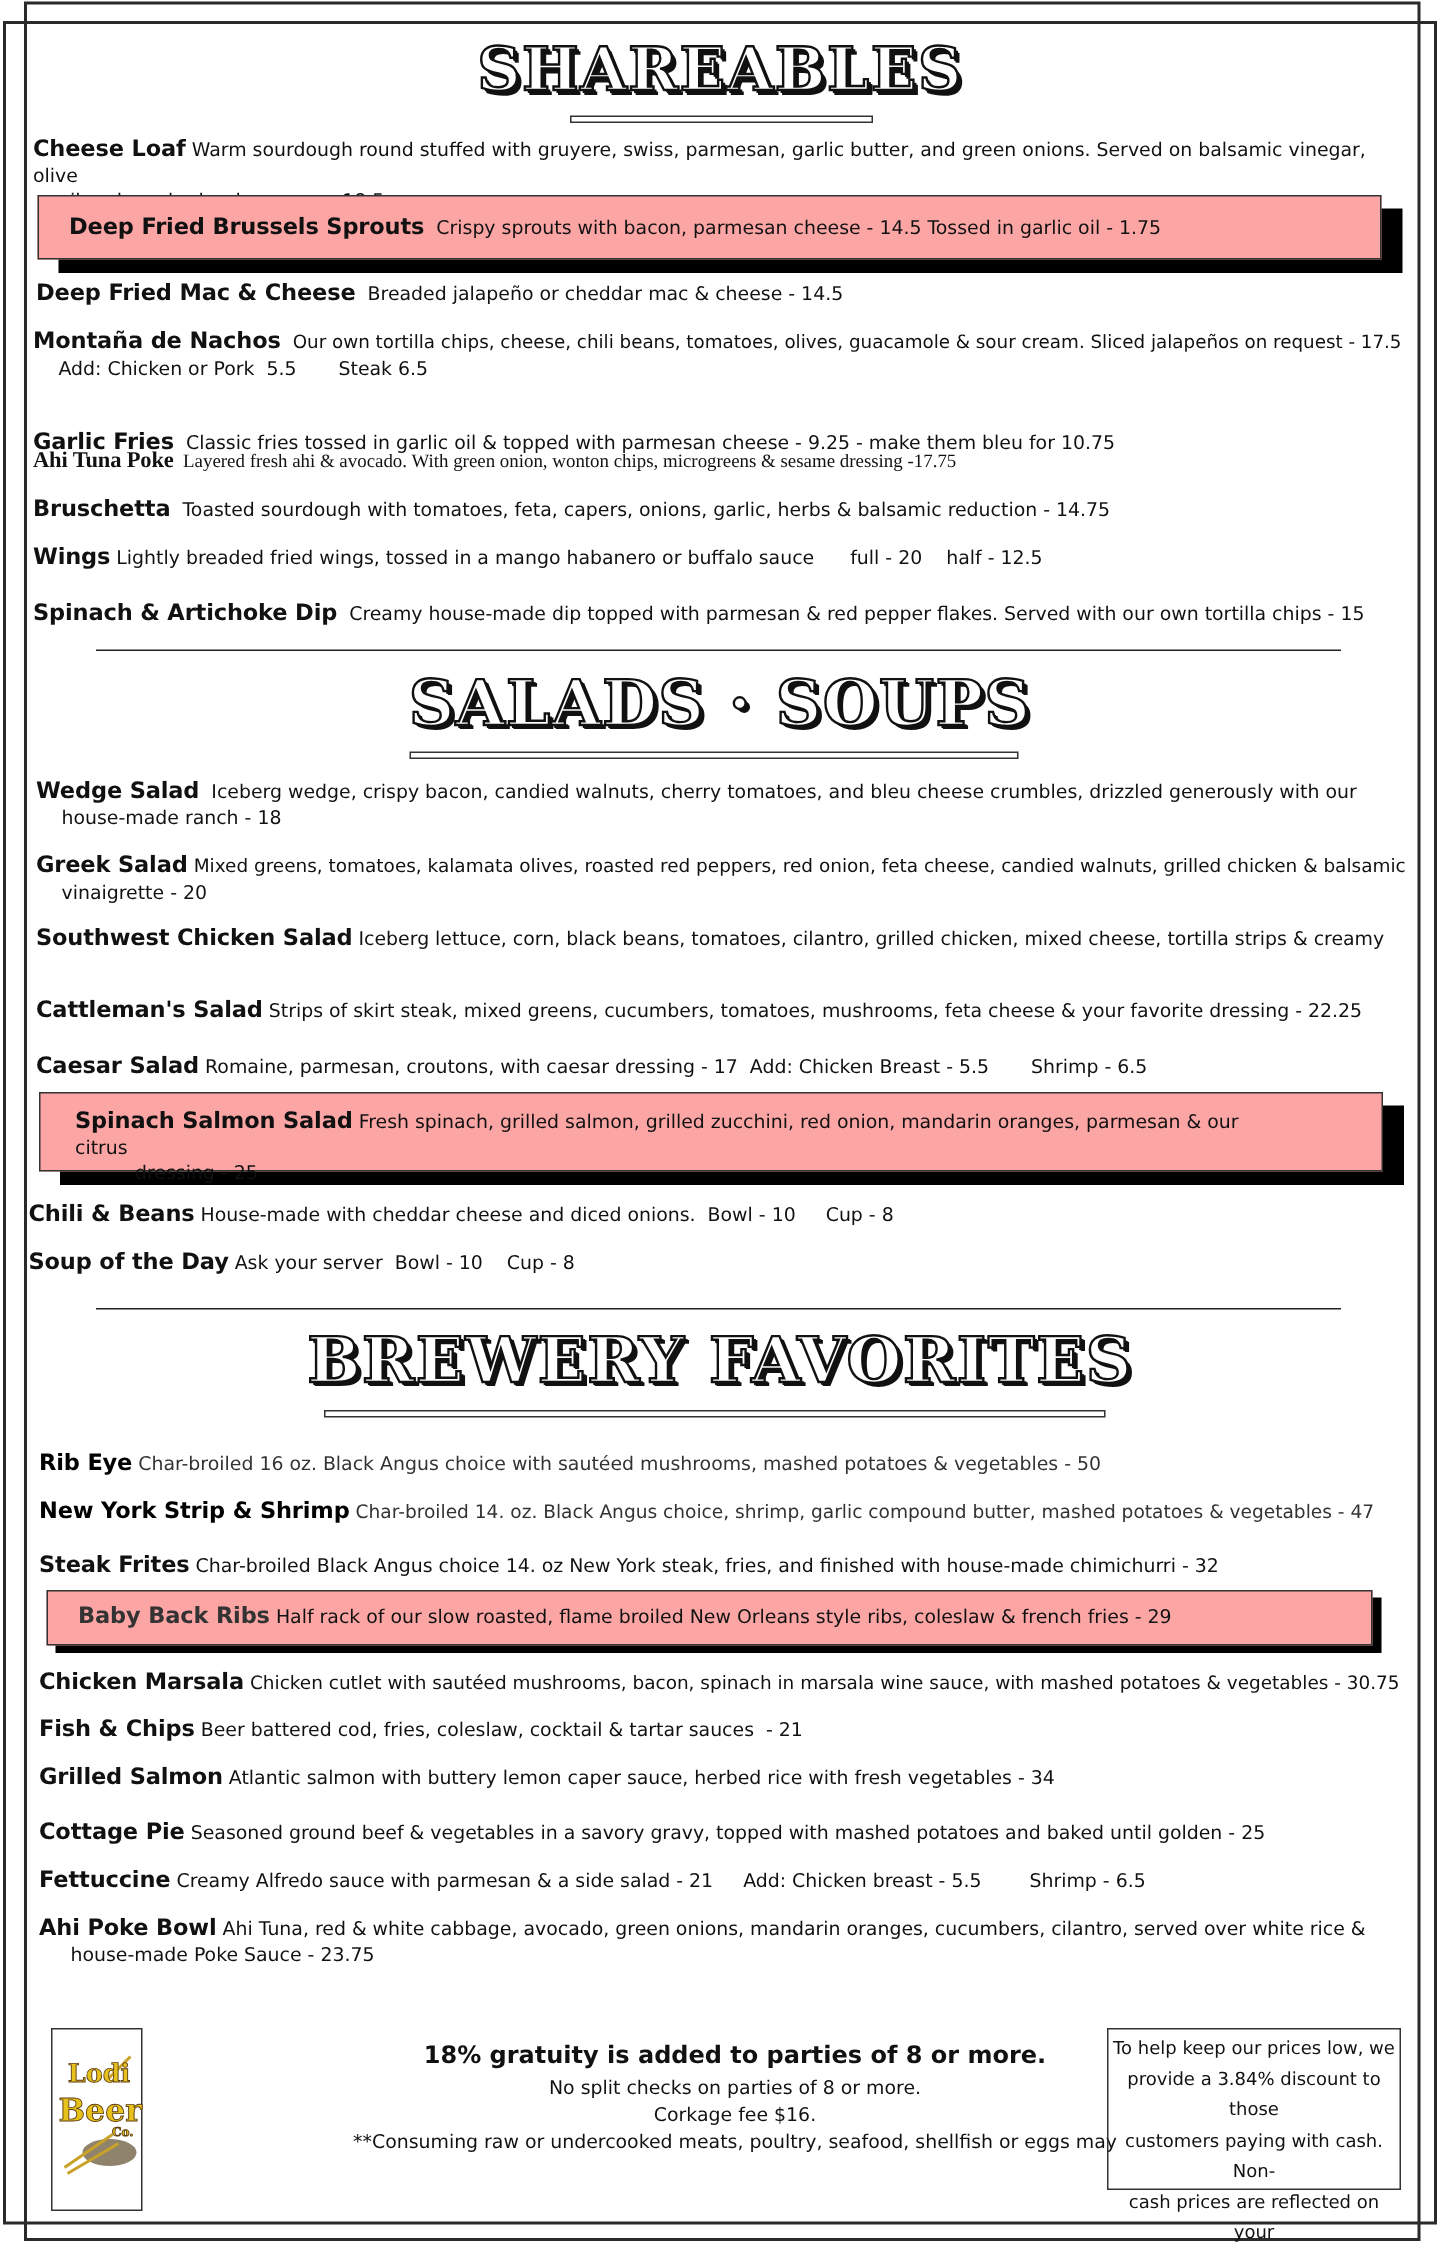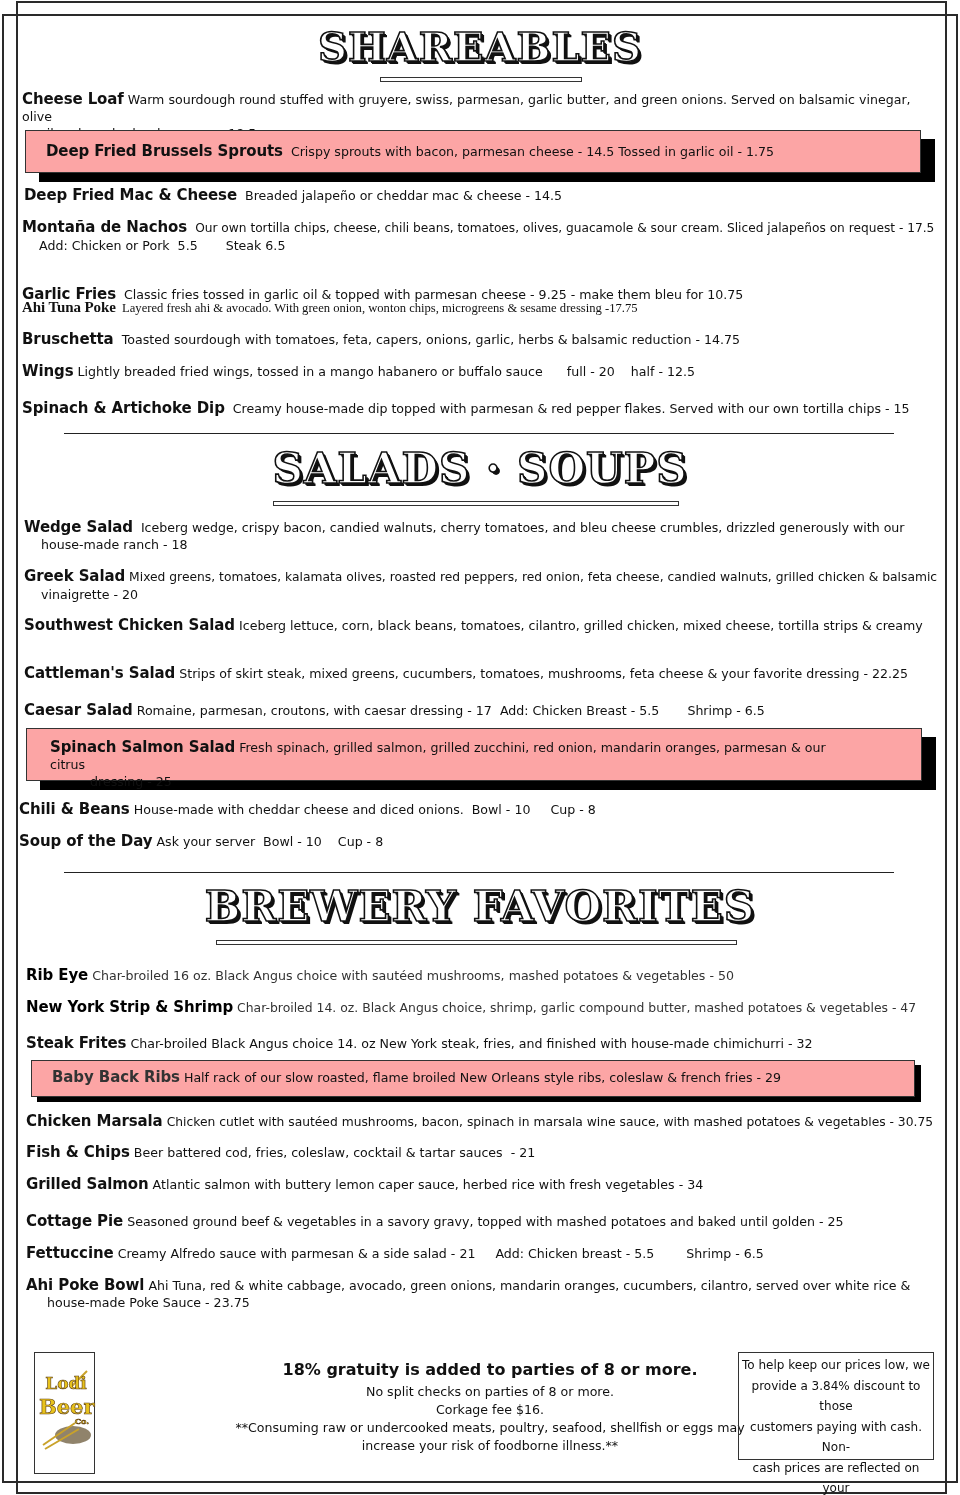--- a/index.html
+++ b/index.html
@@ -197,21 +197,20 @@
     <div style="font-size:21px;margin-top:4px;">Beer</div>
     <div style="font-size:8px;text-align:right;padding-right:4px;">Co.</div>
   </div>
 </div>
 
 <div class="notice-center" style="top:1360px;">
   <div class="big">18% gratuity is added to parties of 8 or more.</div>
   <div class="small">No split checks on parties of 8 or more.</div>
   <div class="small">Corkage fee $16.</div>
   <div class="small">**Consuming raw or undercooked meats, poultry, seafood, shellfish or eggs may</div>
-  <div class="small">increase your risk of foodborne illness.**</div>
 </div>
 
 <div class="cashbox">
   <div>To help keep our prices low, we</div>
   <div>provide a 3.84% discount to those</div>
   <div>customers paying with cash. Non-</div>
   <div>cash prices are reflected on your</div>
 
 </div>
 

